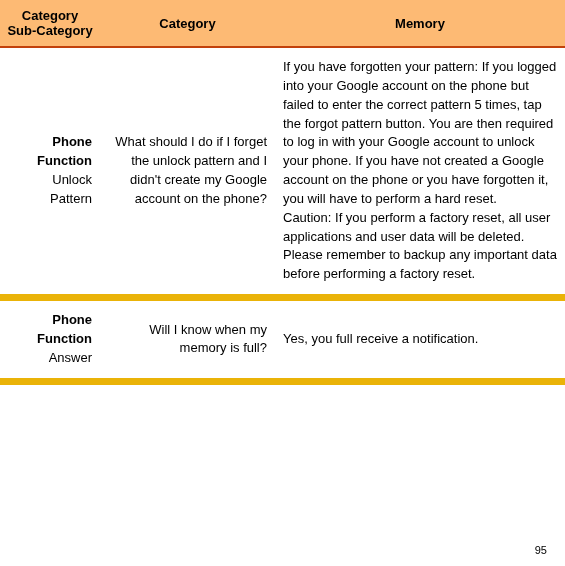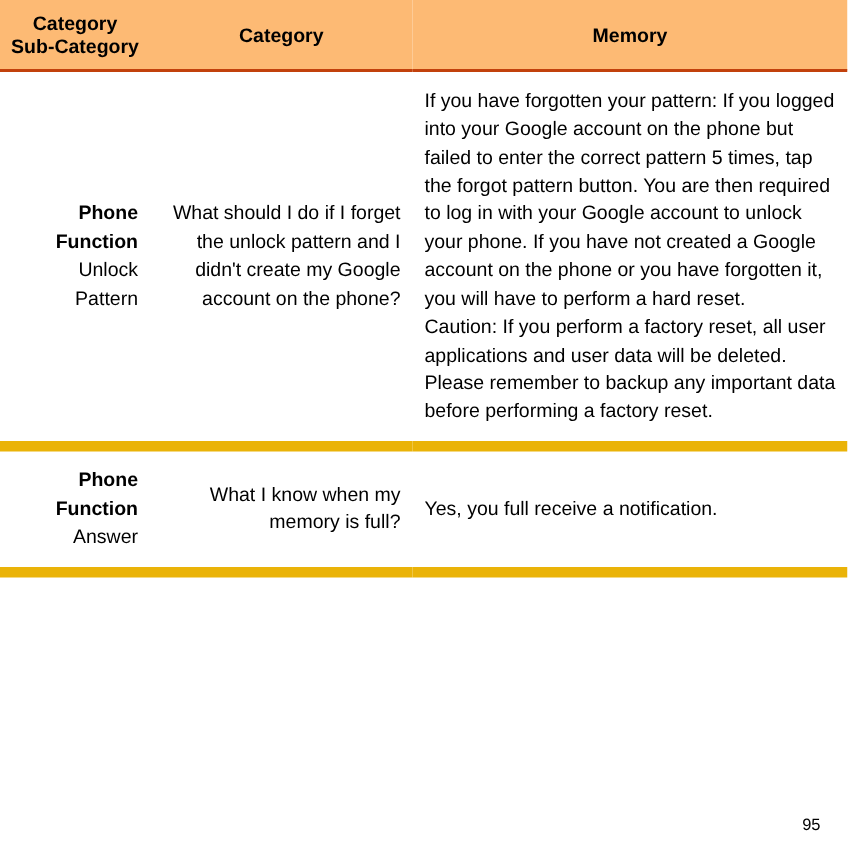--- a/index.html
+++ b/index.html
@@ -107,21 +107,21 @@
       <td class="col-answer">
         <span>If you have forgotten your pattern: If you logged into your Google account on the phone but failed to enter the correct pattern 5 times, tap the forgot pattern button. You are then required to log in with your Google account to unlock your phone. If you have not created a Google account on the phone or you have forgotten it, you will have to perform a hard reset.<br>Caution: If you perform a factory reset, all user applications and user data will be deleted. Please remember to backup any important data before performing a factory reset.</span>
       </td>
     </tr>
     <tr id="row-memory">
       <td class="col-category">
         <strong>Phone<br>Function</strong><br>
         <span>Answer</span>
       </td>
       <td class="col-question">
-        <span>What I know when my memory is full?</span>
+        <span>Will I know when my memory is full?</span>
       </td>
       <td class="col-answer">
         <span>Yes, you full receive a notification.</span>
       </td>
     </tr>
   </tbody>
 </table>
 
 <div class="page-number">95</div>
 

